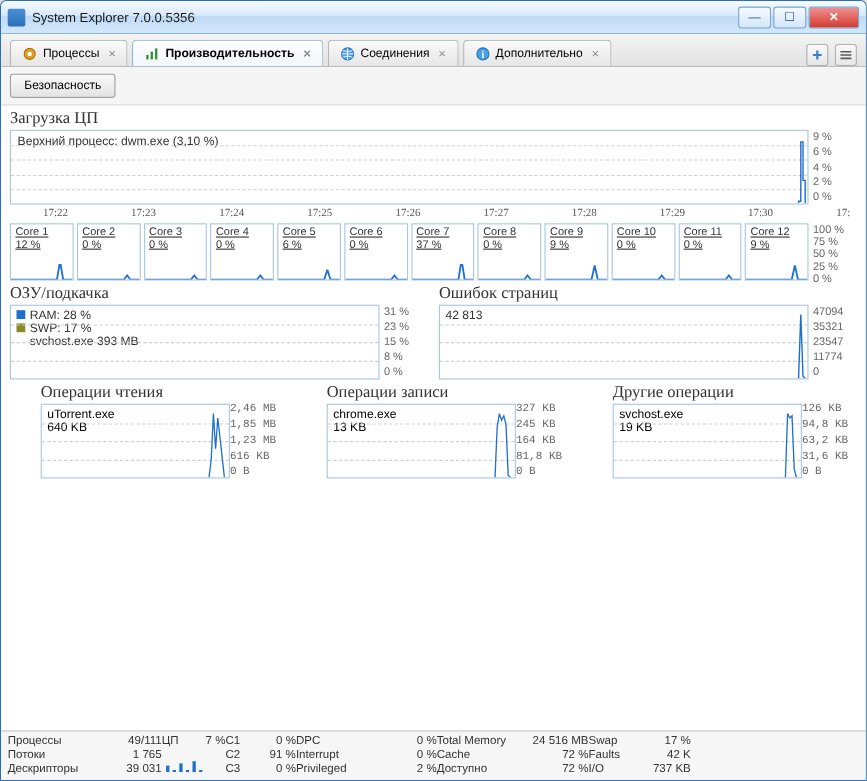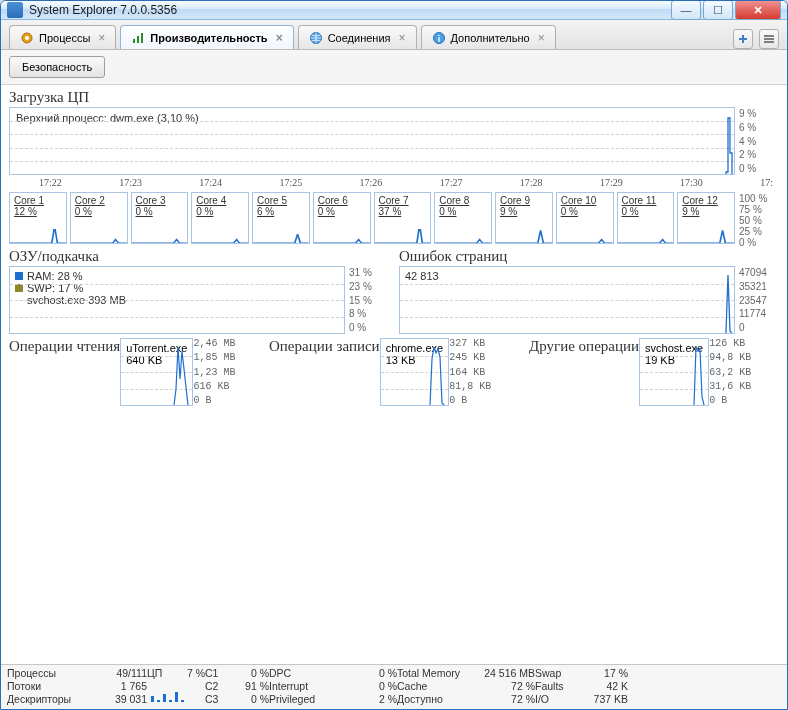--- a/index.html
+++ b/index.html
@@ -1,18 +1,18 @@
 <!DOCTYPE html>
 <html><head>
 <meta charset="utf-8">
 <style>
   * { box-sizing: border-box; margin: 0; padding: 0; }
   body { font-family: Tahoma, Verdana, sans-serif; font-size: 11px; background: #e8e8e8; }
   .window { width: 788px; height: 710px; border: 1px solid #2a6fb5; border-radius: 6px 6px 0 0; background: #fff; box-shadow: 0 4px 18px rgba(0,0,0,.35); overflow: hidden; display: flex; flex-direction: column; }
-  .titlebar { height: 19px; background: linear-gradient(#f7fbff,#d7e9fb 45%,#bfdaf5 46%,#d3e7fa); display: flex; align-items: center; padding: 0 6px; border-bottom: 1px solid #8db6dd; }
+  .titlebar { height: 30px; background: linear-gradient(#f7fbff,#d7e9fb 45%,#bfdaf5 46%,#d3e7fa); display: flex; align-items: center; padding: 0 6px; border-bottom: 1px solid #8db6dd; }
   .title-icon { width: 16px; height: 16px; margin-right: 6px; background: linear-gradient(#4a90d9,#2a6fb5); border-radius: 2px; }
   .title-text { font-size: 12px; color: #1a1a1a; }
   .win-buttons { margin-left: auto; display: flex; gap: 0; }
   .win-btn { width: 30px; height: 20px; border: 1px solid #7aa6d0; border-radius: 3px; margin-left: 2px; display:flex;align-items:center;justify-content:center;font-size:11px;cursor:pointer;}
   .win-min, .win-max { background: linear-gradient(#f5faff,#d2e6f8); color:#2a4f7a;}
   .win-close { background: linear-gradient(#f09090,#d43b2f); color:#fff; width:46px; font-weight:bold;}
   .tabbar { height: 30px; background: linear-gradient(#f3f3f3,#e3e3e3); border-bottom: 1px solid #bcbcbc; display:flex; align-items:flex-end; padding-left:8px; gap:4px;}
   .tab { display:flex; align-items:center; gap:5px; height:24px; padding:0 10px; border:1px solid #b0b0b0; border-bottom:none; border-radius:4px 4px 0 0; background:linear-gradient(#fafafa,#e6e6e6); font-size:11px; cursor:pointer;}
   .tab.active { background:linear-gradient(#fff,#f0f6fd); border-color:#8fb7dc; font-weight:bold; }
   .tab-ico { width:14px; height:14px; }
@@ -41,21 +41,21 @@
   
   .two-col { display:flex; gap:10px;}
   .col { flex:1; display:flex; flex-direction:column;}
   .inner-row { display:flex; gap:4px;}
   .med-box { flex:1; height:68px; border:1px solid #a9c5e1; padding:3px 5px; font-size:11px; color:#333; position:relative;}
   .sw-ram { width:8px; height:8px; display:inline-block; margin-right:4px;}
   .sw-blue { background:#1f6fcf; }
   .sw-olive { background:#8a8a2a; }
   
   .three-col { display:flex; gap:10px;}
-  .opcol { flex:1; display:flex; }
+  .opcol { flex:1; display:flex; flex-direction:column;margin-left:28px;}
   .opbox { display:flex; gap:0;}
   .opgraph { flex:1; height:68px; border:1px solid #a9c5e1; padding:3px 5px; font-size:11px; position:relative;}
   .opy { width:50px; display:flex; flex-direction:column; justify-content:space-between; font-size:10px; color:#666;font-family:Liberation Mono, monospace;}
   .spike { position:absolute; bottom:0;}
   .spike svg { display:block;}
   
   .statusbar { border-top:1px solid #c6c6c6; background:#f6f6f6; padding:2px 6px 4px 6px; font-size:10.5px; color:#333;}
   .status-grid { display:grid; grid-template-columns: 90px 50px 28px 30px 28px 36px 50px 48px 30px 76px 62px 45px 48px; row-gap:1px;}
   .status-grid span { white-space:nowrap;}
   .ra { text-align:right;}

